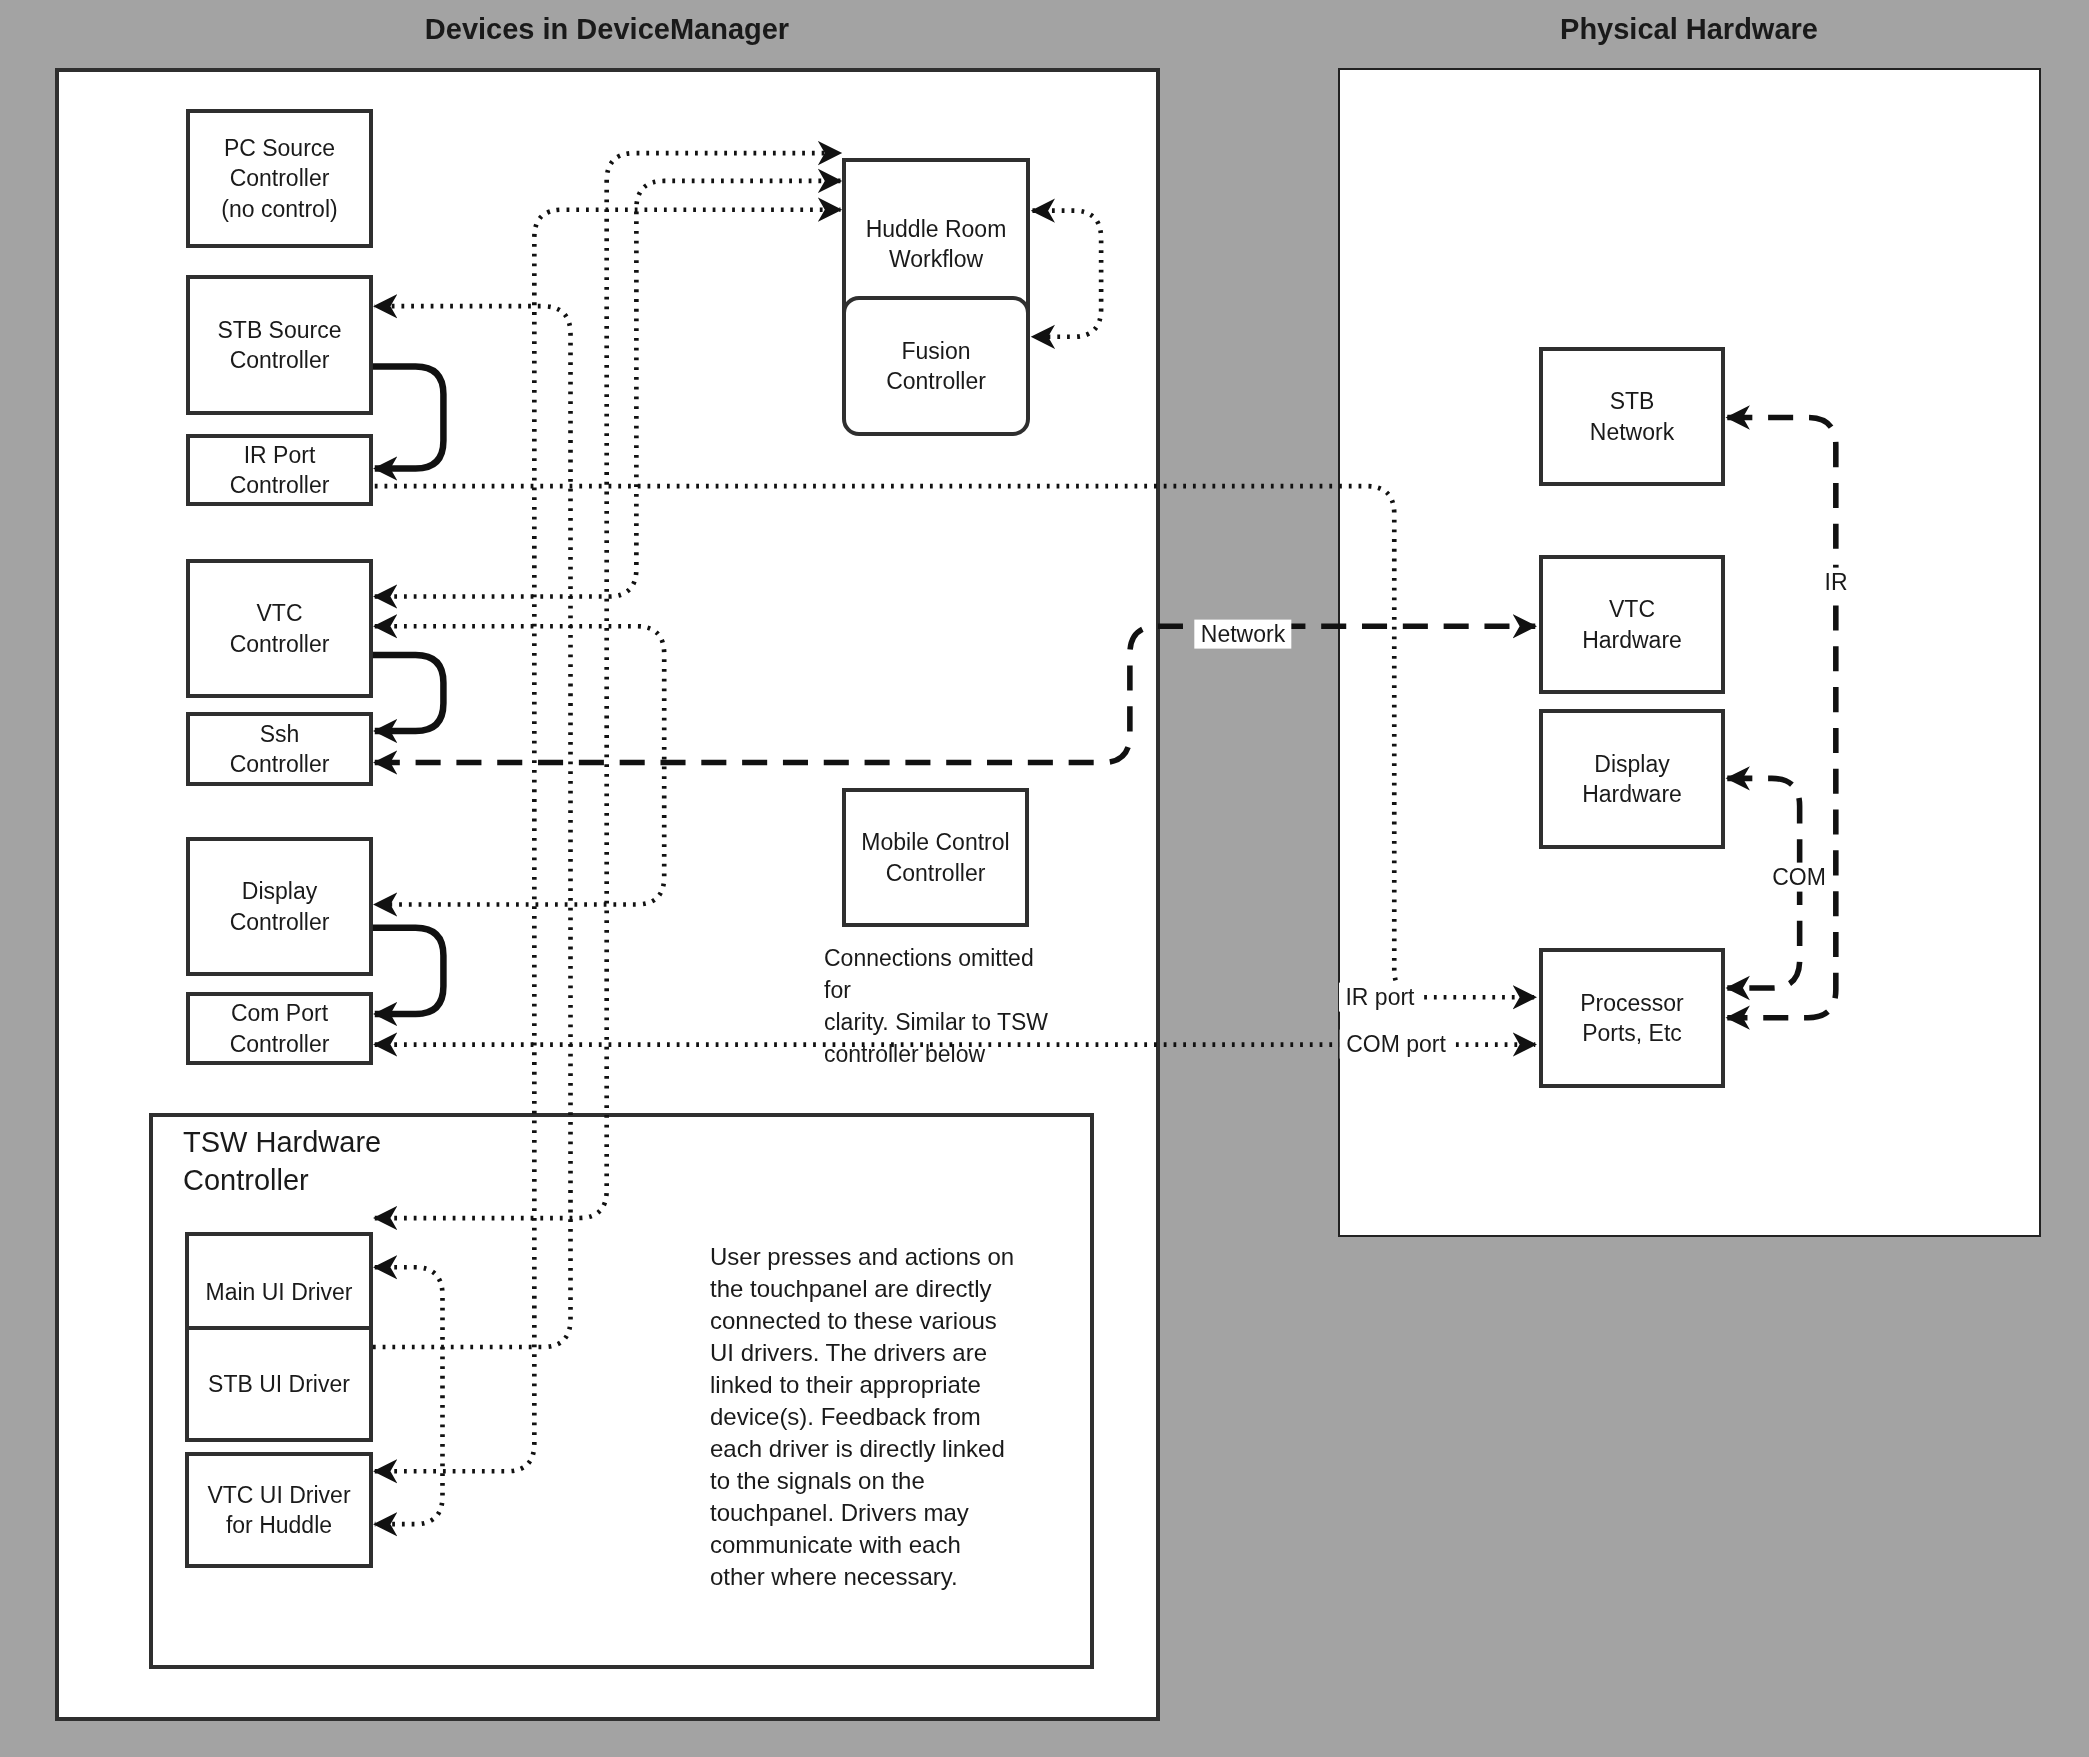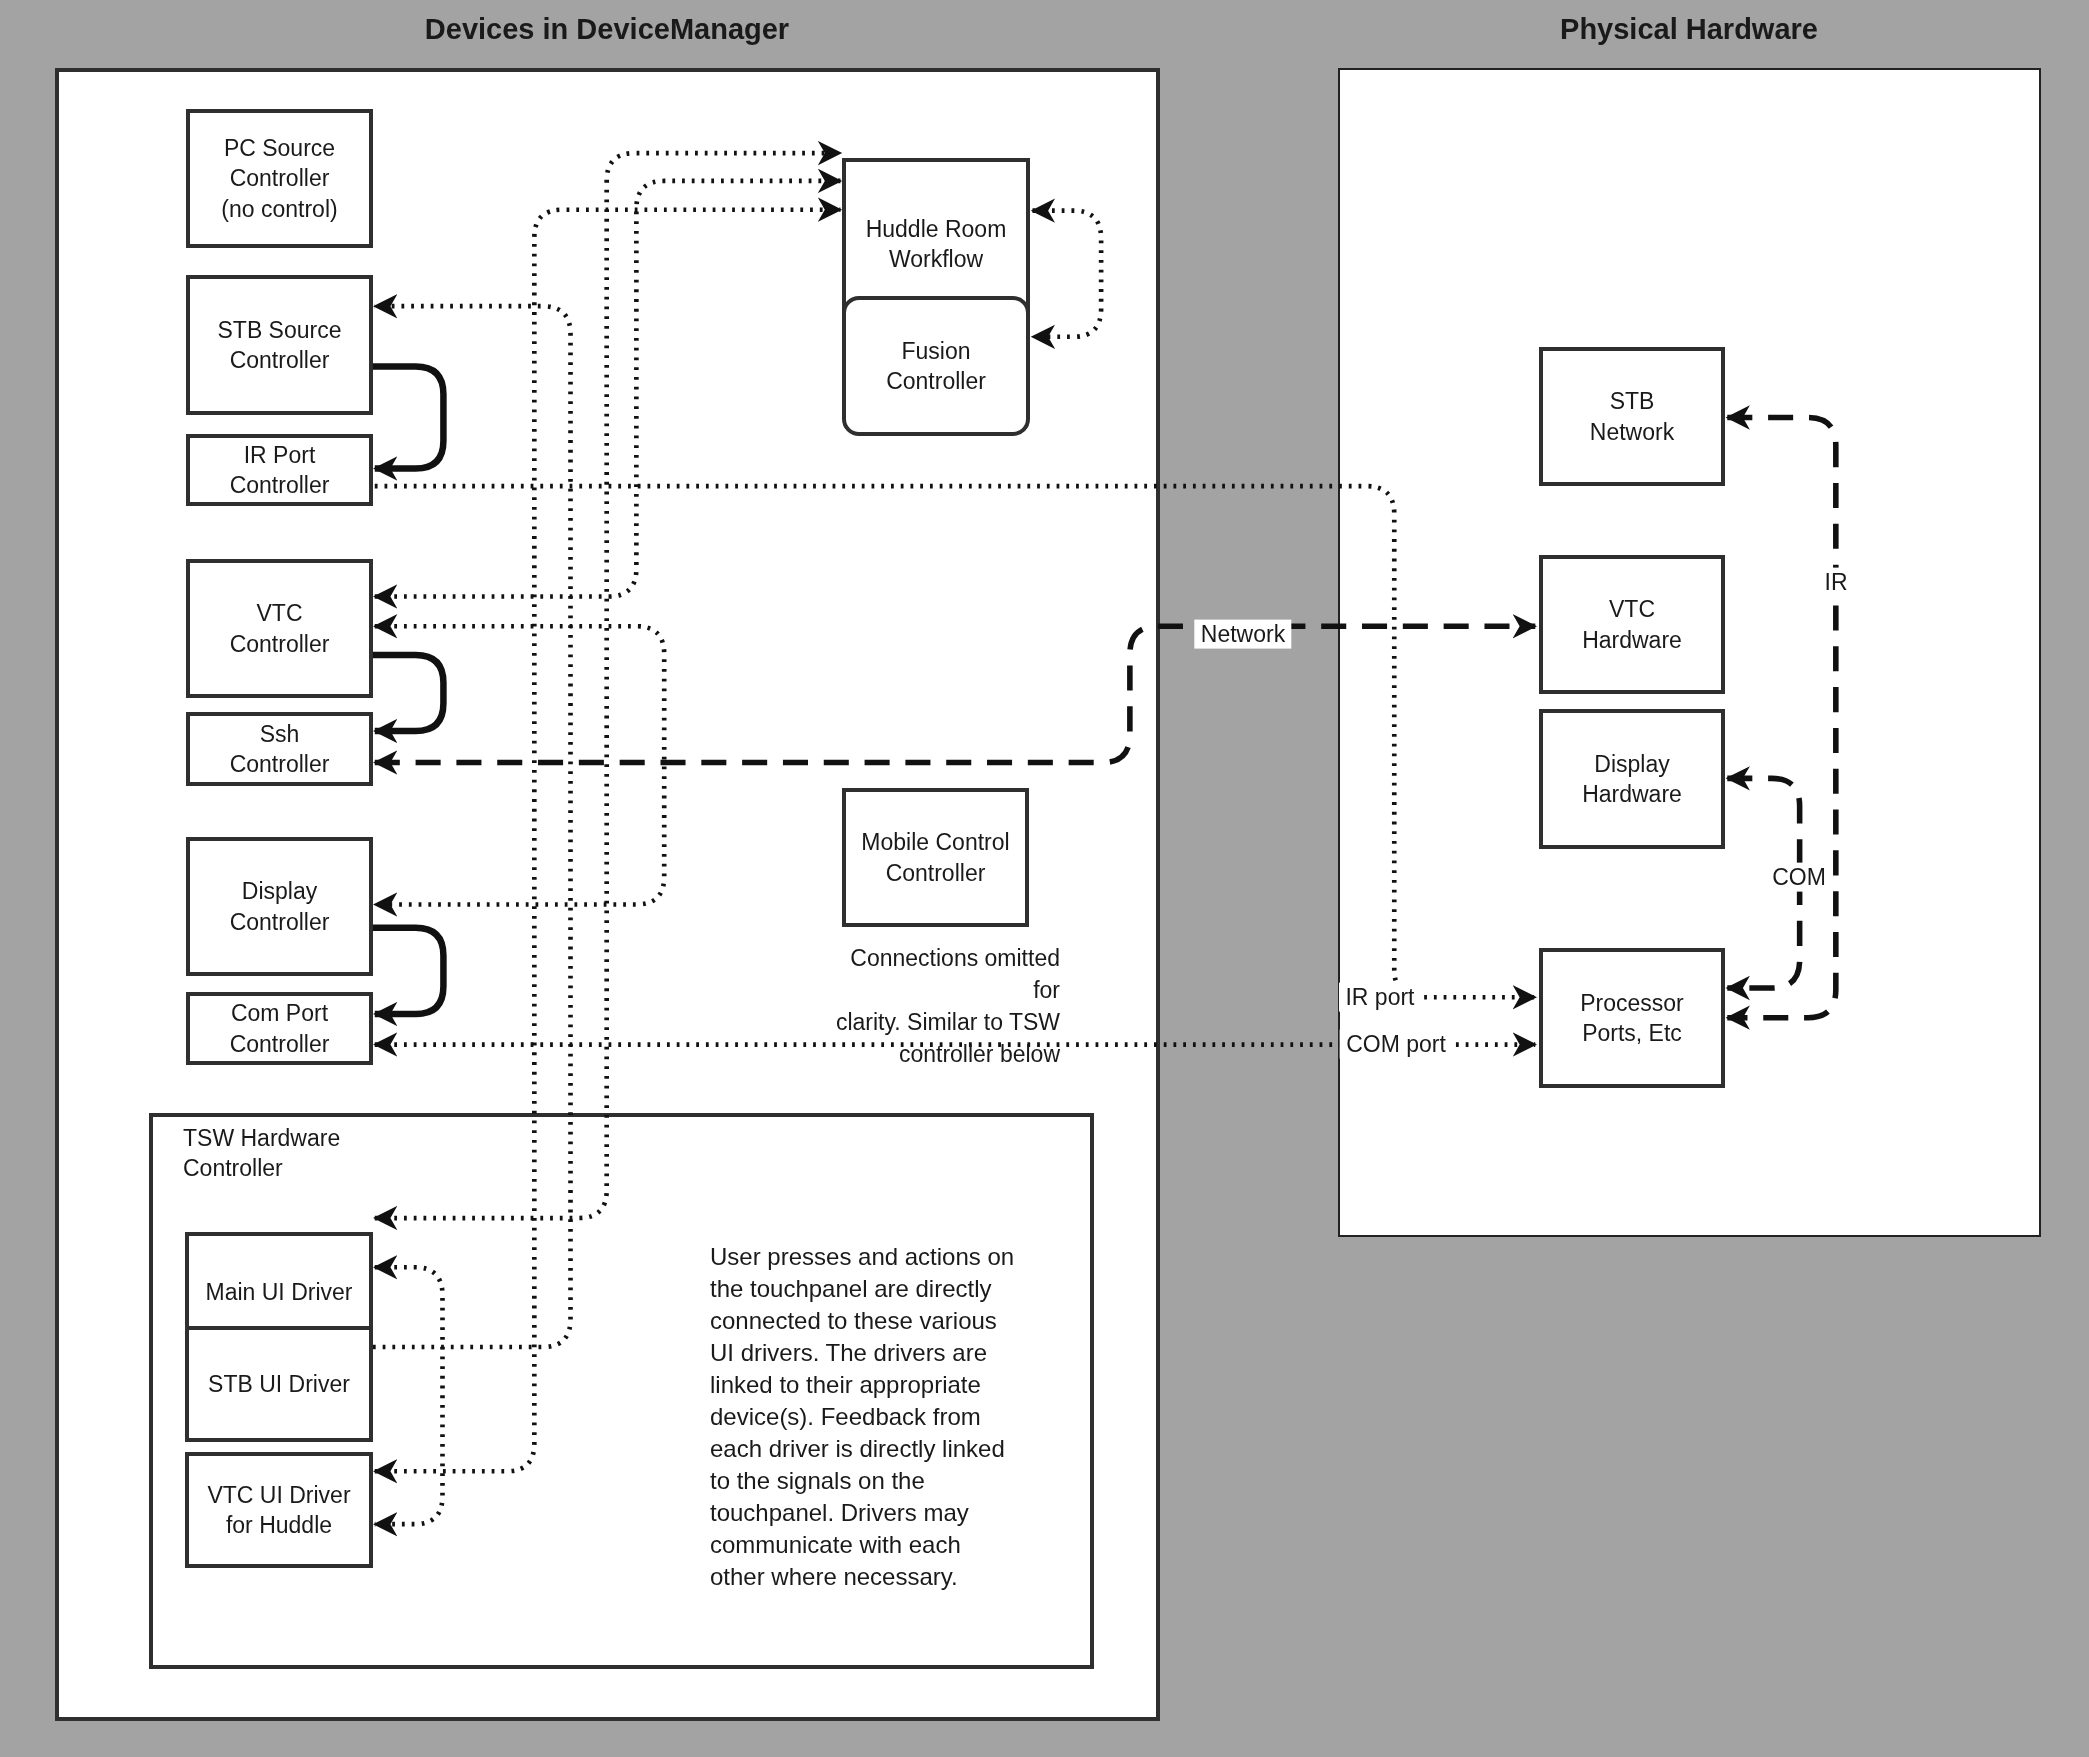--- a/index.html
+++ b/index.html
@@ -8,24 +8,24 @@
 
   .diag-title{position:absolute; transform:translateX(-50%); font-size:29px; font-weight:bold; white-space:nowrap;}
   #title-left{left:607px; top:13px;}
   #title-right{left:1689px; top:13px;}
 
   .container-box{position:absolute; background:#ffffff; box-sizing:border-box;}
   .node-box{position:absolute; background:#ffffff; border:4.6px solid #2f2f2f; box-sizing:border-box;
             display:flex; align-items:center; justify-content:center; text-align:center;
             font-size:23px; line-height:1.32; white-space:pre-line;}
 
-  #tsw-label{position:absolute; left:183px; top:1124px; font-size:23px; line-height:1.3; white-space:pre-line;}
+  #tsw-label{position:absolute; left:183px; top:1124px; font-size:29px; line-height:1.3; white-space:pre-line;}
 
   .note{position:absolute; font-size:24px; white-space:pre-line;}
-  #note-mobile{left:824px; top:942px; width:236px; text-align:right; font-size:23px; line-height:32px;}
+  #note-mobile{left:824px; top:942px; width:236px; text-align:left; font-size:23px; line-height:32px;}
   #note-tsw{left:710px; top:1241px; width:352px; text-align:left; line-height:32px;}
 
   #wires{position:absolute; left:0; top:0; pointer-events:none;}
   .edge{fill:none; stroke:#111111;}
   .edge.dotted{stroke-width:5; stroke-dasharray:3 7.5;}
   .edge.dashed{stroke-width:6; stroke-dasharray:27 17;}
   .edge.solid{stroke-width:7;}
 
   .edge-label{position:absolute; transform:translate(-50%,-50%); background:#ffffff;
               padding:0.9px 6.5px; font-size:23px; white-space:nowrap;}

